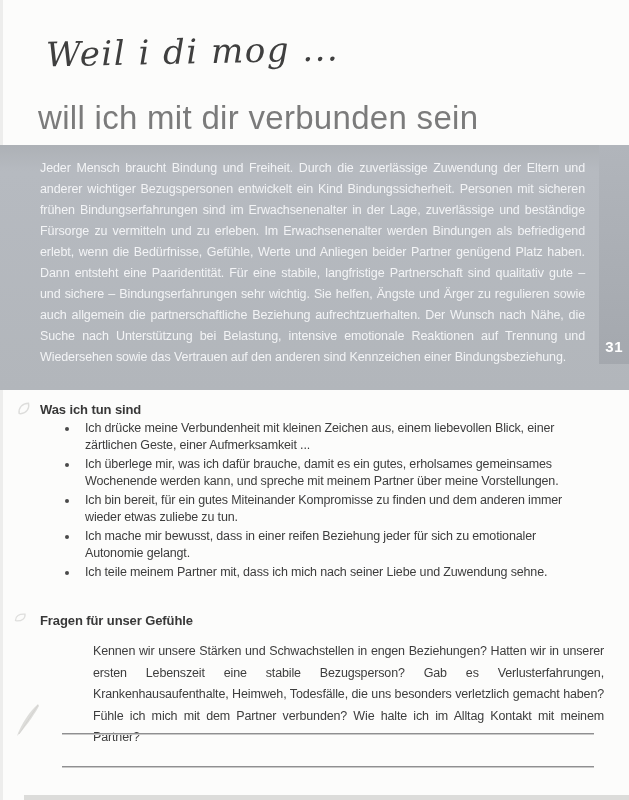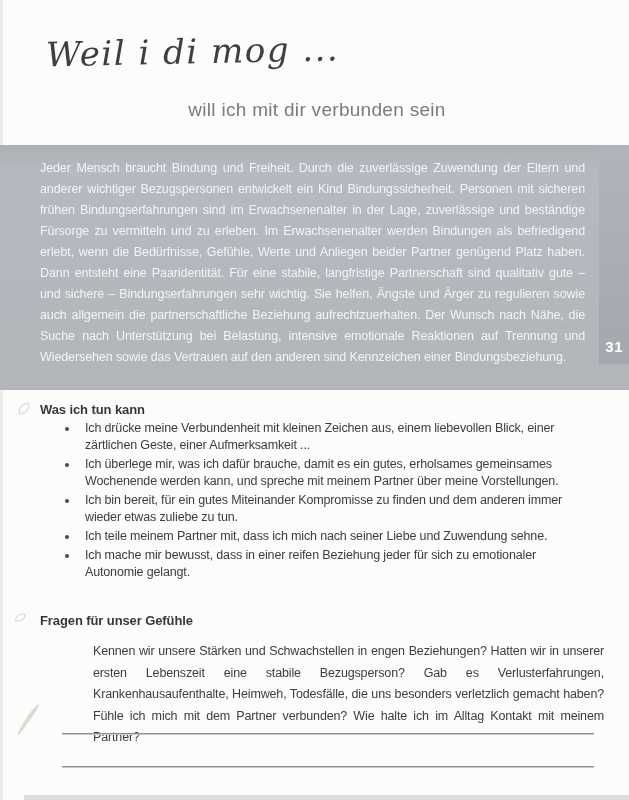--- a/index.html
+++ b/index.html
@@ -12,22 +12,22 @@
     position:absolute; left:0; top:0; width:3px; height:100%;
     background:rgba(110,110,110,0.10);
   }
   .script-title {
     position:absolute; left:46px; top:30px; width:420px;
     font-family:"DejaVu Serif", serif; font-style:italic;
     font-size:34px; letter-spacing:1.5px; color:#3f3f3f;
     transform:rotate(-1.2deg);
   }
   .page-title {
-    position:absolute; left:47px; top:99px; width:540px;
-    font-size:19px; font-weight:400; color:#7b7b7b; letter-spacing:0.3px;text-align:center;
+    position:absolute; left:38px; top:99px; width:540px;
+    font-size:33px; font-weight:400; color:#7b7b7b; letter-spacing:0.3px;
   }
   .intro-box {
     position:absolute; left:0; top:145px; width:629px; height:245px;
     background:linear-gradient(180deg,#adb1b6 0px,#b6bac0 26px,#b2b6bb 100%);
   }
   .intro-box-band {
     position:absolute; right:0; top:0; width:30px; height:219px;
     background:linear-gradient(180deg,#b1b5bb 0%,#a4a8ae 100%);
   }
   .intro-text {
@@ -84,42 +84,42 @@
   <div class="intro-box">
     <div class="intro-box-band">
       <div class="page-number">31</div>
     </div>
     <div class="intro-text">Jeder Mensch braucht Bindung und Freiheit. Durch die zuverlässige Zuwendung der Eltern und anderer wichtiger Bezugspersonen entwickelt ein Kind Bindungssicherheit. Personen mit sicheren frühen Bindungserfahrungen sind im Erwachsenenalter in der Lage, zuverlässige und beständige Fürsorge zu vermitteln und zu erleben. Im Erwachsenenalter werden Bindungen als befriedigend erlebt, wenn die Bedürfnisse, Gefühle, Werte und Anliegen beider Partner genügend Platz haben. Dann entsteht eine Paaridentität. Für eine stabile, langfristige Partnerschaft sind qualitativ gute – und sichere – Bindungserfahrungen sehr wichtig. Sie helfen, Ängste und Ärger zu regulieren sowie auch allgemein die partnerschaftliche Beziehung aufrechtzuerhalten. Der Wunsch nach Nähe, die Suche nach Unterstützung bei Belastung, intensive emotionale Reaktionen auf Trennung und Wiedersehen sowie das Vertrauen auf den anderen sind Kennzeichen einer Bindungsbeziehung.</div>
   </div>
 
   <svg class="leaf-icon" style="left:16px; top:400px;" width="17" height="17" viewBox="0 0 17 17">
     <path d="M3.2 13.5 C2.2 8.0 6.0 3.5 12.5 3.2 C13.8 8.8 10.2 13.2 4.6 13.8 Z" fill="none" stroke="#c4c4c2" stroke-width="1.4"></path>
   </svg>
-  <div class="section-heading" style="top:402px;">Was ich tun kann</div>
+  <div class="section-heading" style="top:402px;">Was ich tun sind</div>
 
   <ul class="bullet-list">
     <li>
       <span class="dot"></span>
       <span>Ich drücke meine Verbundenheit mit kleinen Zeichen aus, einem liebevollen Blick, einer zärtlichen Geste, einer Aufmerksamkeit ...</span>
     </li>
     <li>
       <span class="dot"></span>
       <span>Ich überlege mir, was ich dafür brauche, damit es ein gutes, erholsames gemeinsames Wochenende werden kann, und spreche mit meinem Partner über meine Vorstellungen.</span>
     </li>
     <li>
       <span class="dot"></span>
       <span>Ich bin bereit, für ein gutes Miteinander Kompromisse zu finden und dem anderen immer wieder etwas zuliebe zu tun.</span>
     </li>
     <li>
       <span class="dot"></span>
-      <span>Ich teile meinem Partner mit, dass ich mich nach seiner Liebe und Zuwendung sehne.</span>
+      <span>Ich mache mir bewusst, dass in einer reifen Beziehung jeder für sich zu emotionaler Autonomie gelangt.</span>
     </li>
     <li>
       <span class="dot"></span>
-      <span>Ich mache mir bewusst, dass in einer reifen Beziehung jeder für sich zu emotionaler Autonomie gelangt.</span>
+      <span>Ich teile meinem Partner mit, dass ich mich nach seiner Liebe und Zuwendung sehne.</span>
     </li>
   </ul>
 
   <svg class="leaf-icon" style="left:13px; top:611px;" width="15" height="13" viewBox="0 0 15 13">
     <path d="M2.5 9.5 C2.5 5.0 6.0 2.8 12.0 3.2 C12.5 7.5 9.0 10.0 3.8 9.9 Z" fill="none" stroke="#c6c6c4" stroke-width="1.3"></path>
   </svg>
   <div class="section-heading" style="top:613px;">Fragen für unser Gefühle</div>
 
   <p class="questions-paragraph" style="margin:8px;">Kennen wir unsere Stärken und Schwachstellen in engen Beziehungen? Hatten wir in unserer ersten Lebenszeit eine stabile Bezugsperson? Gab es Verlusterfahrungen, Krankenhausaufenthalte, Heimweh, Todesfälle, die uns besonders verletzlich gemacht haben? Fühle ich mich mit dem Partner verbunden? Wie halte ich im Alltag Kontakt mit meinem Partner?</p>
 

